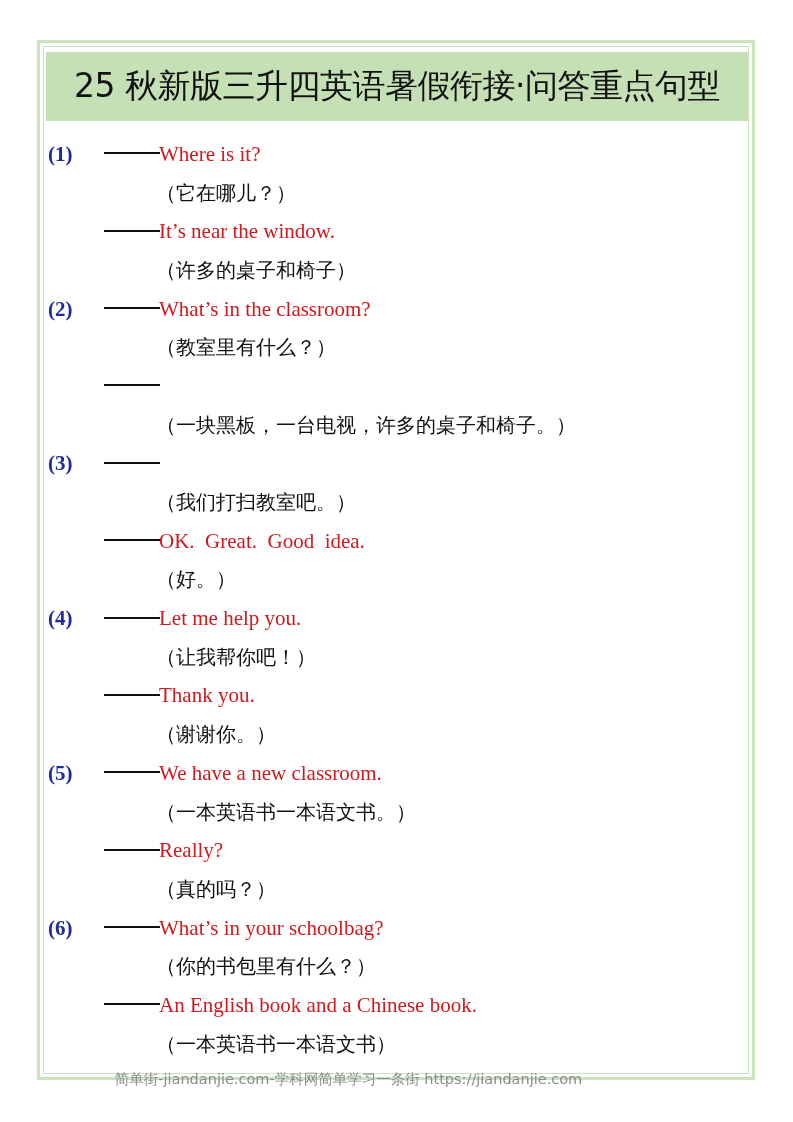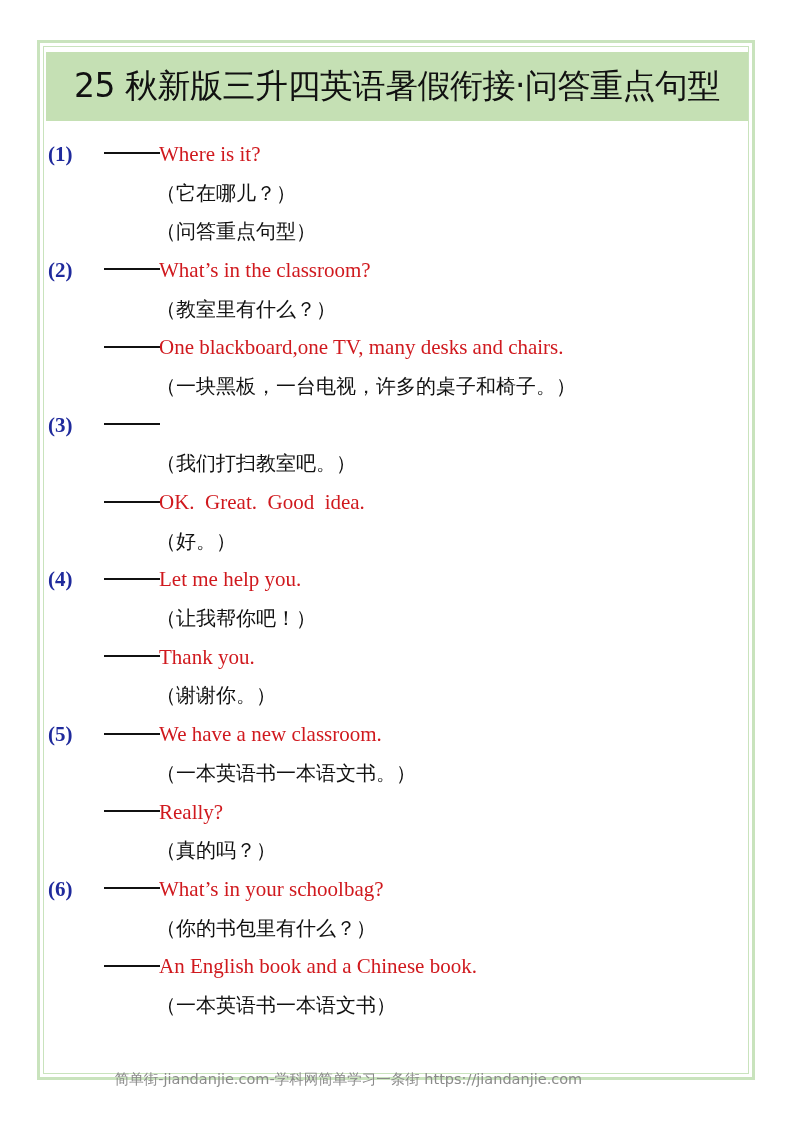--- a/index.html
+++ b/index.html
@@ -122,34 +122,37 @@
 
   <div class="row">
     <span class="num">(1)</span>
     <span class="dash"></span>
     <span class="en">Where is it?</span>
   </div>
   <div class="row">
     <span class="zh">（它在哪儿？）</span>
   </div>
   <div class="row">
-    <span class="zh">（问答重点句型）</span>
+    <span class="dash"></span>
+    <span class="en">It’s near the window.</span>
+  </div>
+  <div class="row">
+    <span class="zh">（许多的桌子和椅子）</span>
   </div>
 
   <div class="row">
     <span class="num">(2)</span>
     <span class="dash"></span>
     <span class="en">What’s in the classroom?</span>
   </div>
   <div class="row">
     <span class="zh">（教室里有什么？）</span>
   </div>
   <div class="row">
     <span class="dash"></span>
-    <span class="en">One blackboard,one TV, many desks and chairs.</span>
   </div>
   <div class="row">
     <span class="zh">（一块黑板，一台电视，许多的桌子和椅子。）</span>
   </div>
 
   <div class="row">
     <span class="num">(3)</span>
     <span class="dash"></span>
   </div>
   <div class="row">

